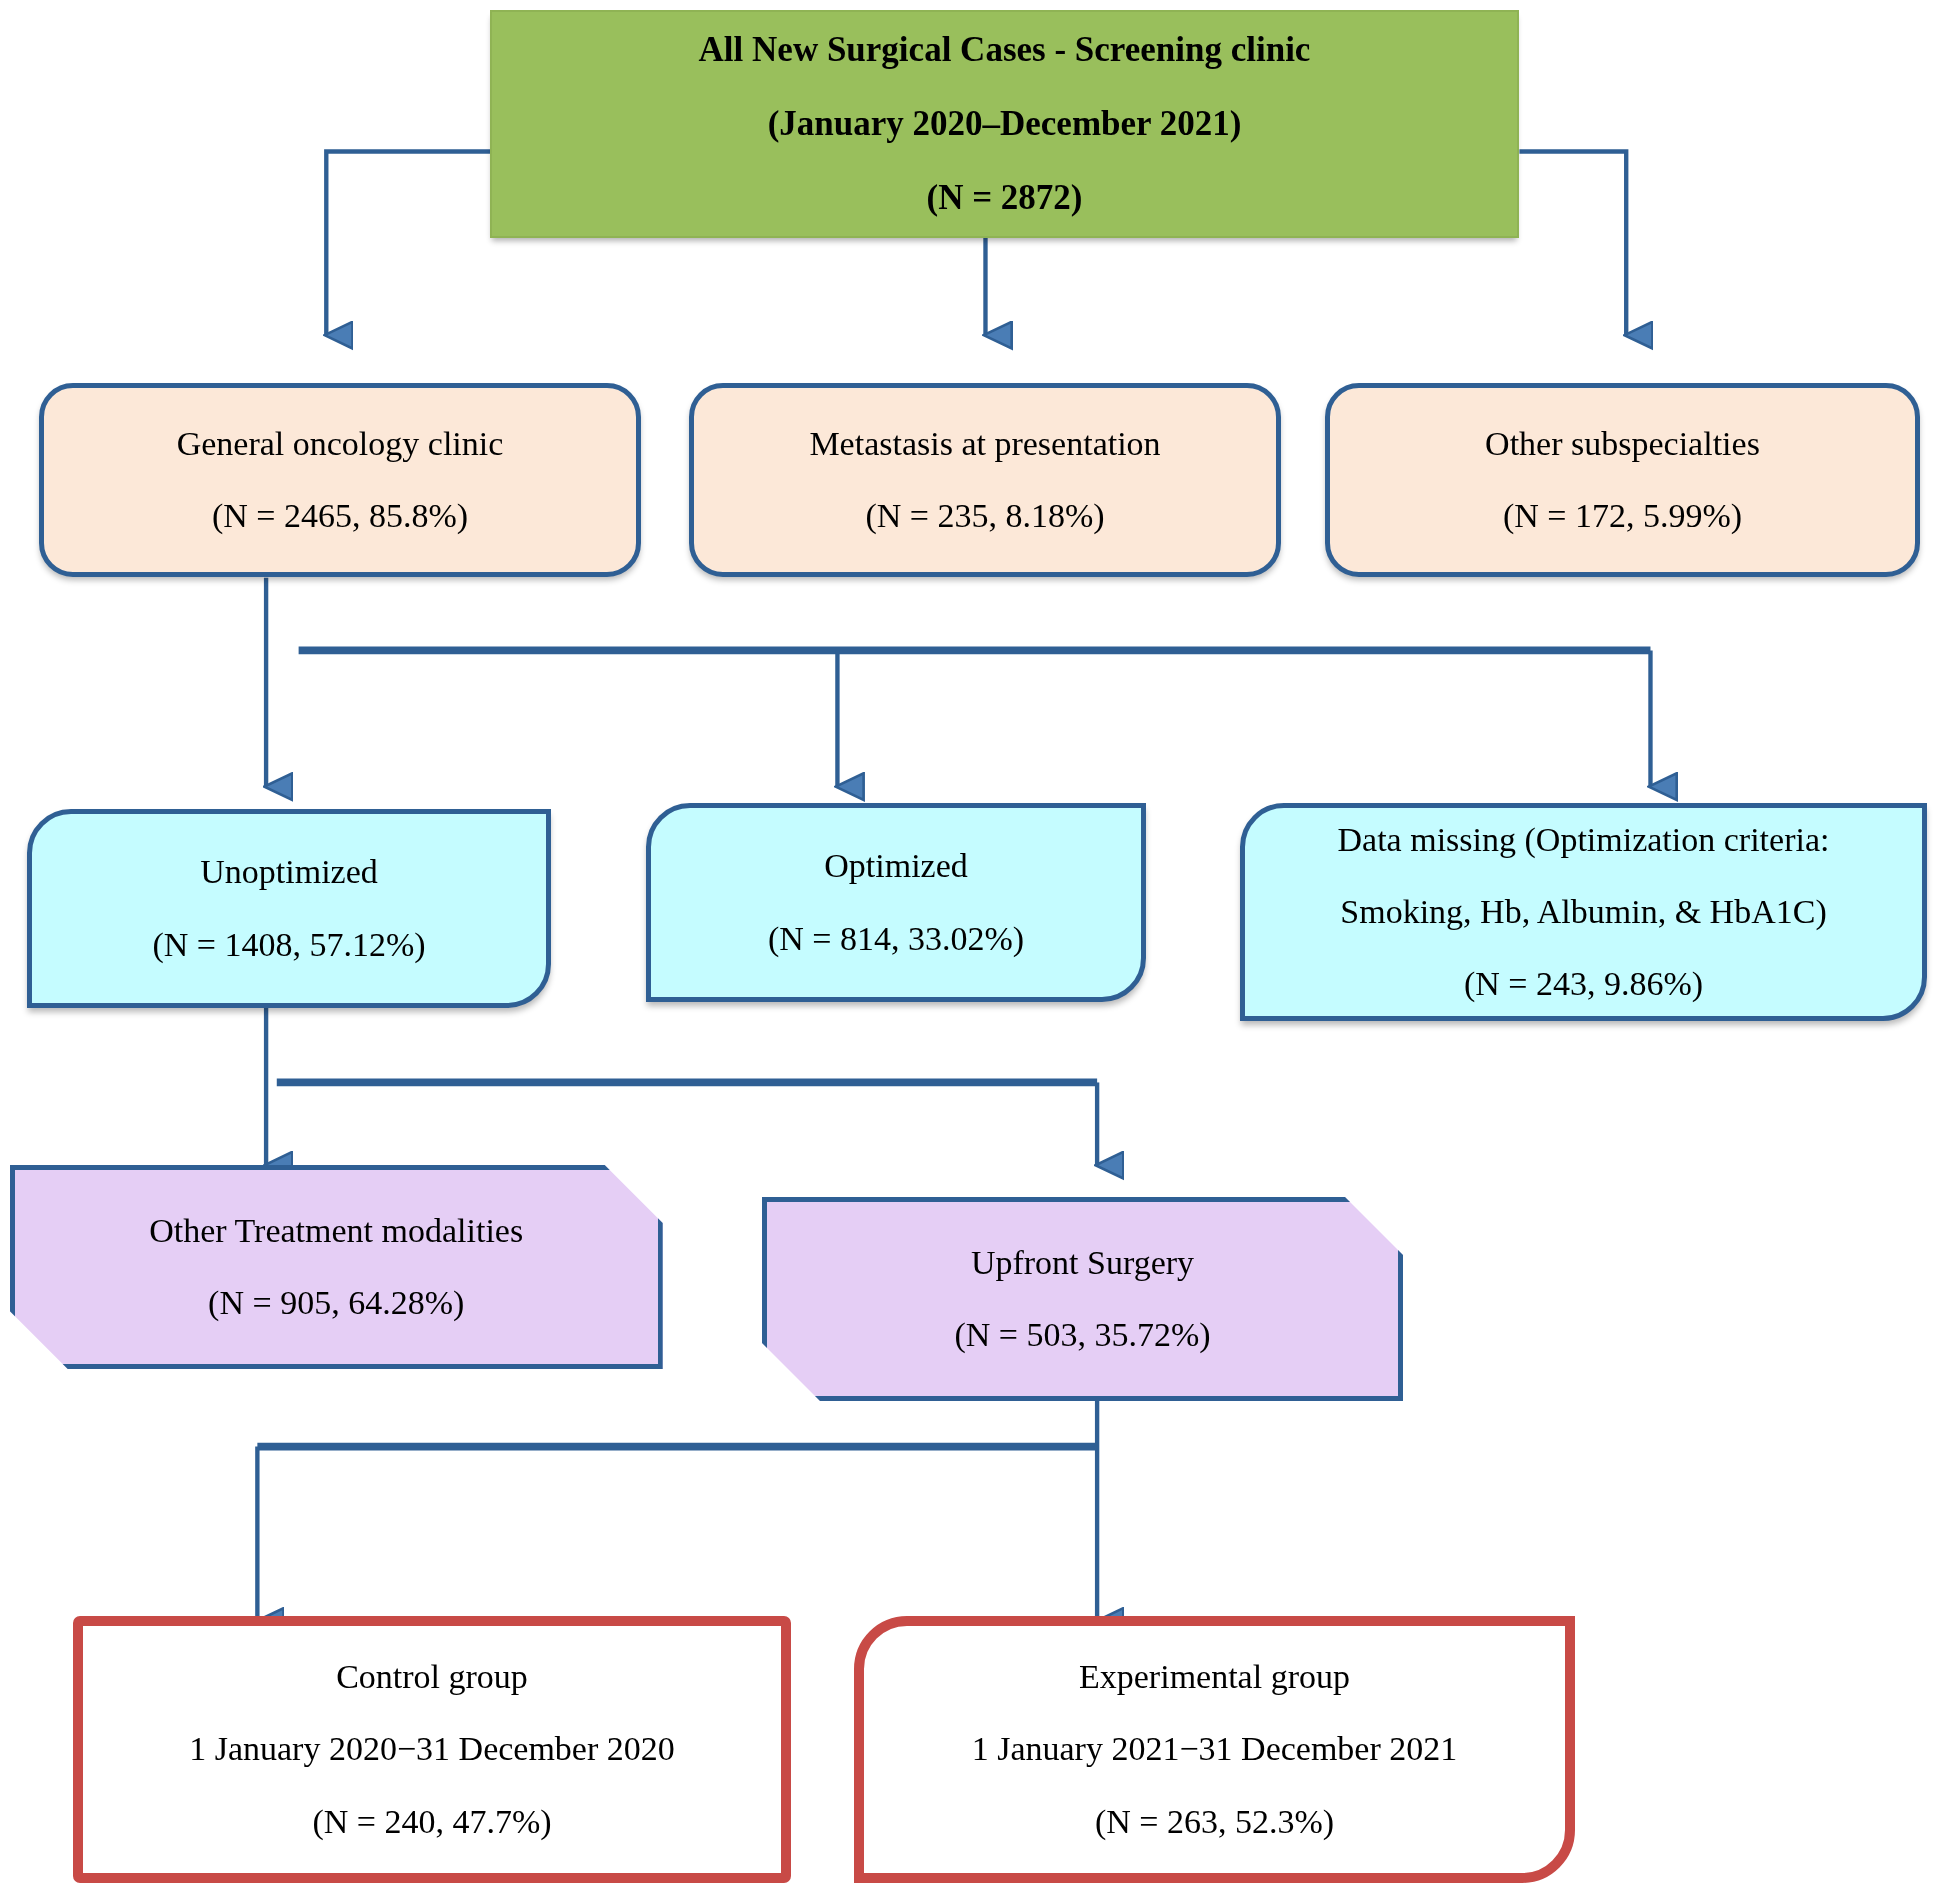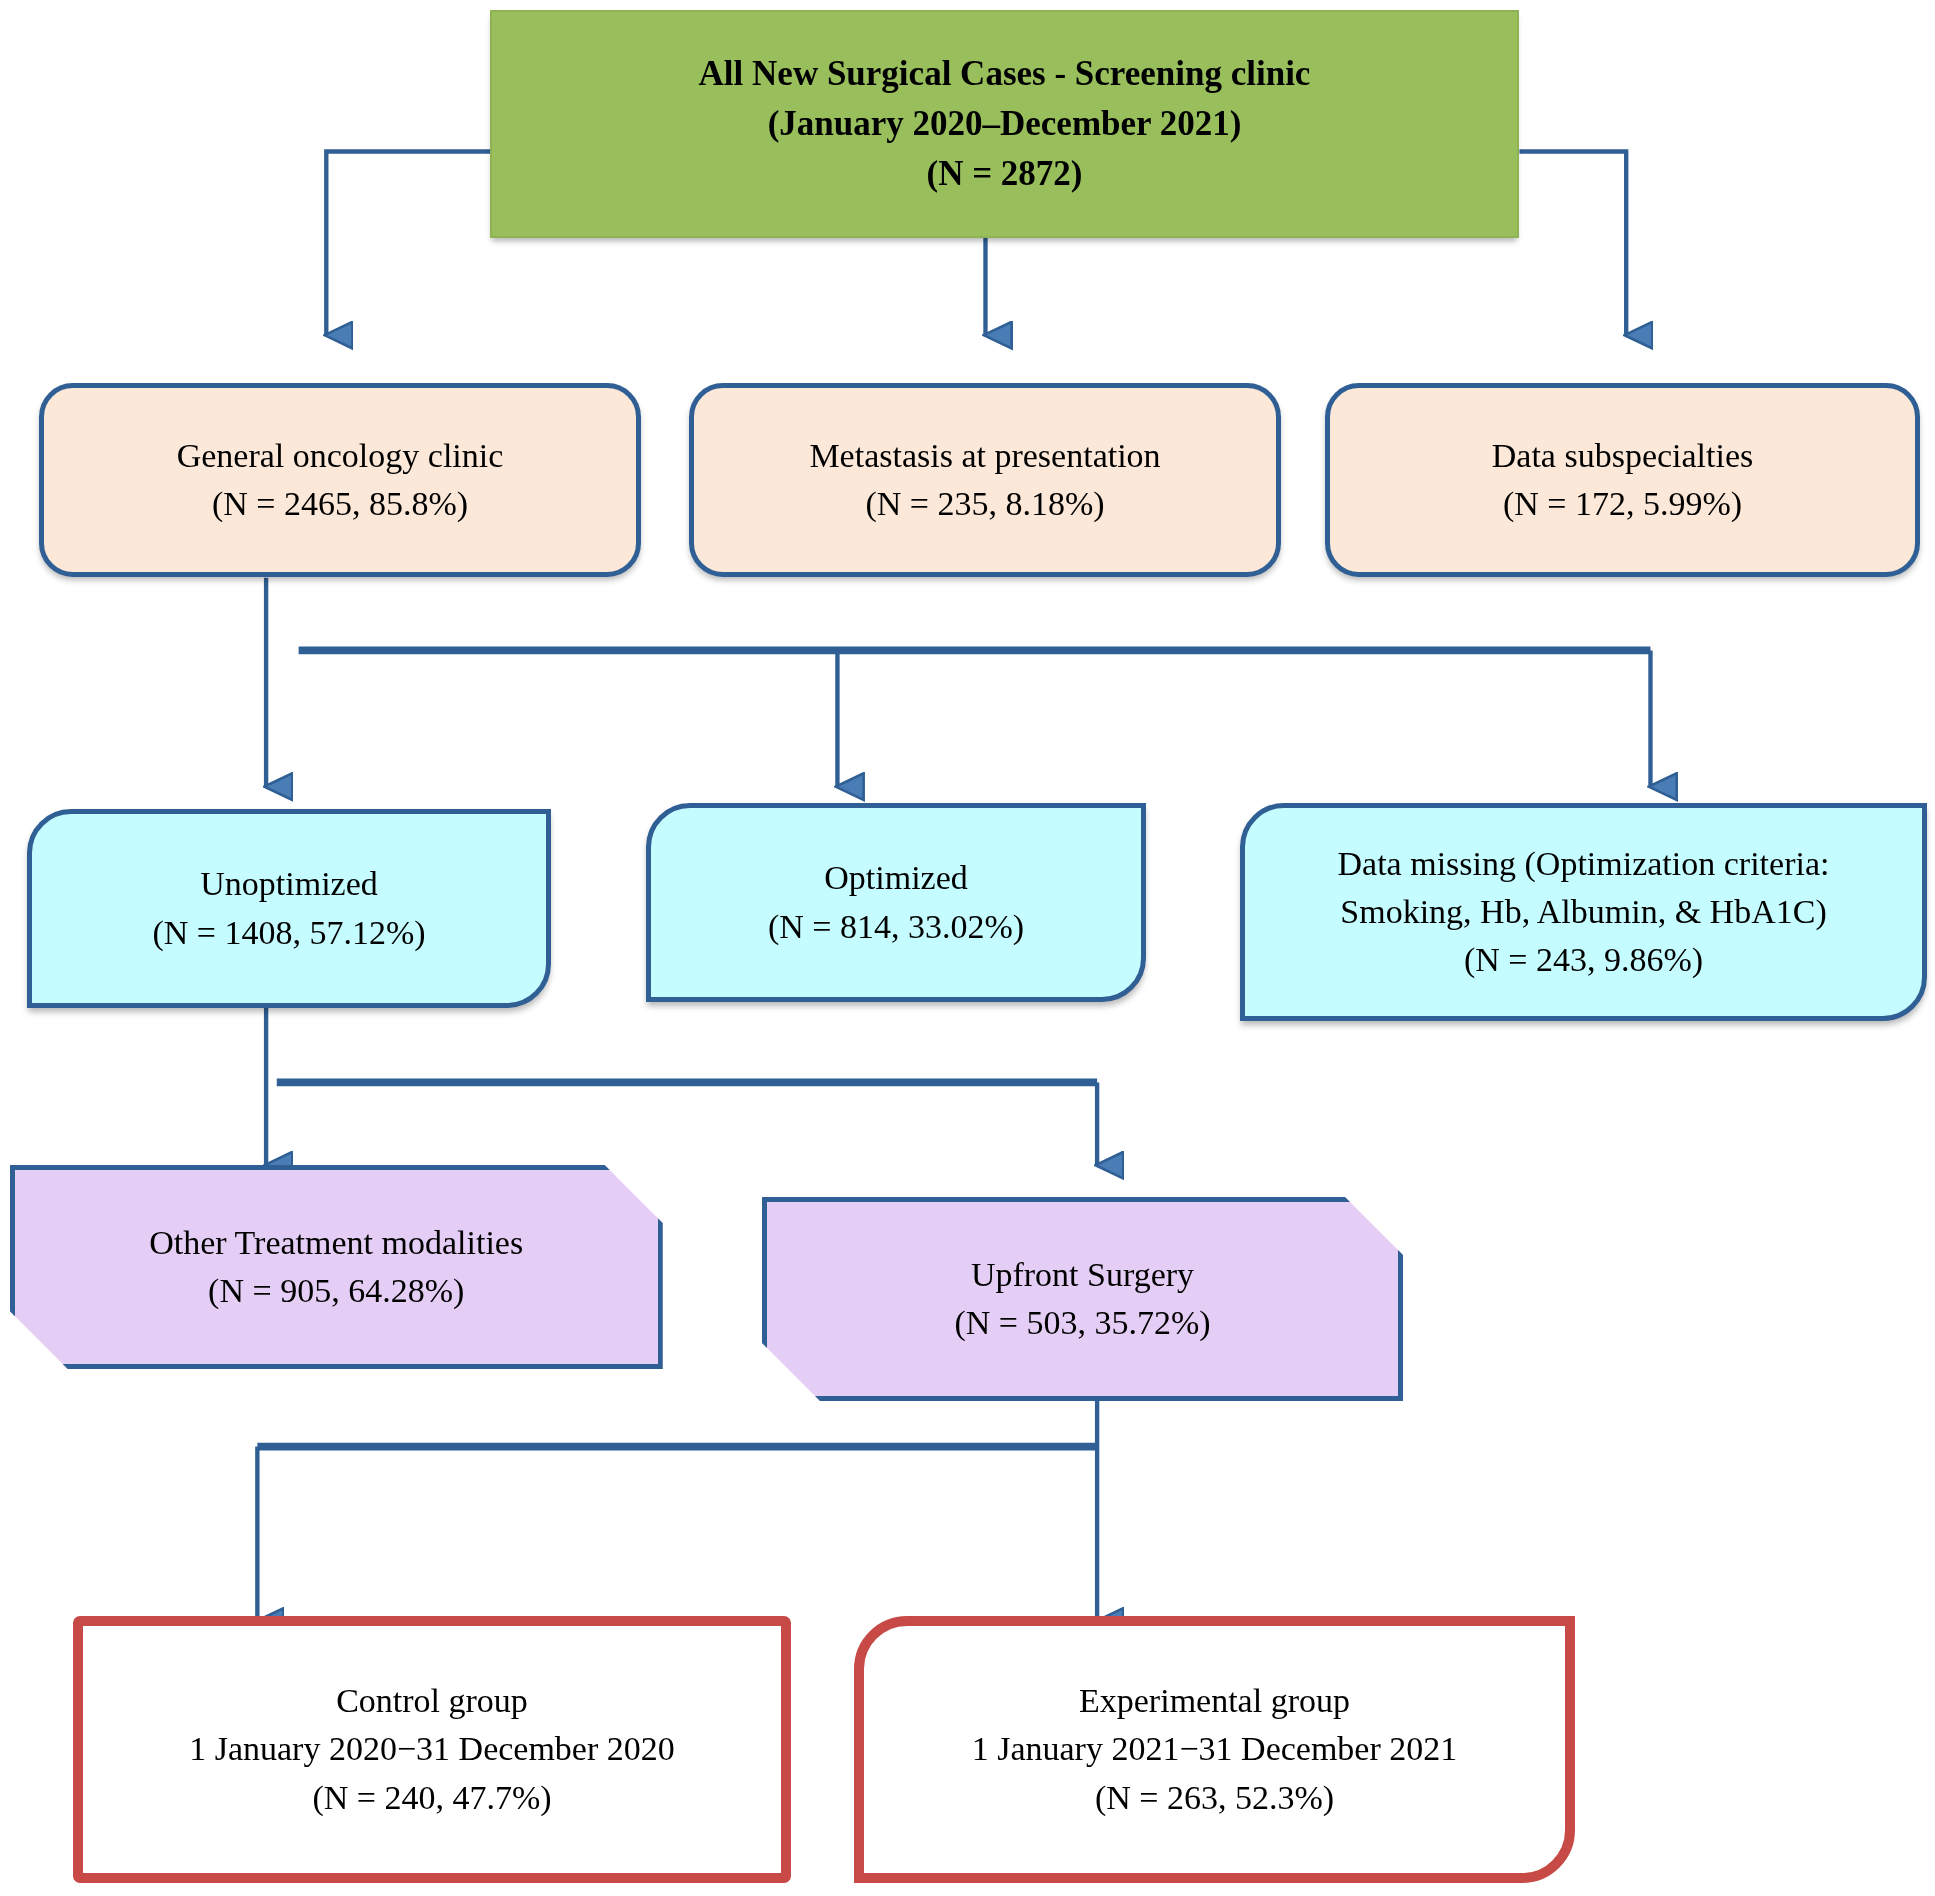--- a/index.html
+++ b/index.html
@@ -28,20 +28,21 @@
   .node {
     position: absolute;
     box-sizing: border-box;
     display: flex;
     flex-direction: column;
     align-items: center;
     justify-content: center;
     text-align: center;
     color: #000000;
     line-height: 1.42;
+    gap: 24px;
   }
   .node .line { display: block; white-space: nowrap; }
 
   
   .node-root {
     background: #99bf5c;
     border: 2.4px solid #8fb354;
     box-shadow: 0 4.9px 5.8px -1.9px rgba(0,0,0,0.30);
     font-weight: bold;
     font-size: 35px;
@@ -131,21 +132,21 @@
     <span class="line">General oncology clinic</span>
     <span class="line">(N = 2465, 85.8%)</span>
   </div>
 
   <div class="node node-peach" style="left:689px; top:383px; width:592px; height:194px;">
     <span class="line">Metastasis at presentation</span>
     <span class="line">(N = 235, 8.18%)</span>
   </div>
 
   <div class="node node-peach" style="left:1325px; top:383px; width:595px; height:194px;">
-    <span class="line">Data subspecialties</span>
+    <span class="line">Other subspecialties</span>
     <span class="line">(N = 172, 5.99%)</span>
   </div>
 
   <div class="node node-cyan" style="left:27px; top:809px; width:524px; height:199px;">
     <span class="line">Unoptimized</span>
     <span class="line">(N = 1408, 57.12%)</span>
   </div>
 
   <div class="node node-cyan" style="left:646px; top:803px; width:500px; height:199px;">
     <span class="line">Optimized</span>

